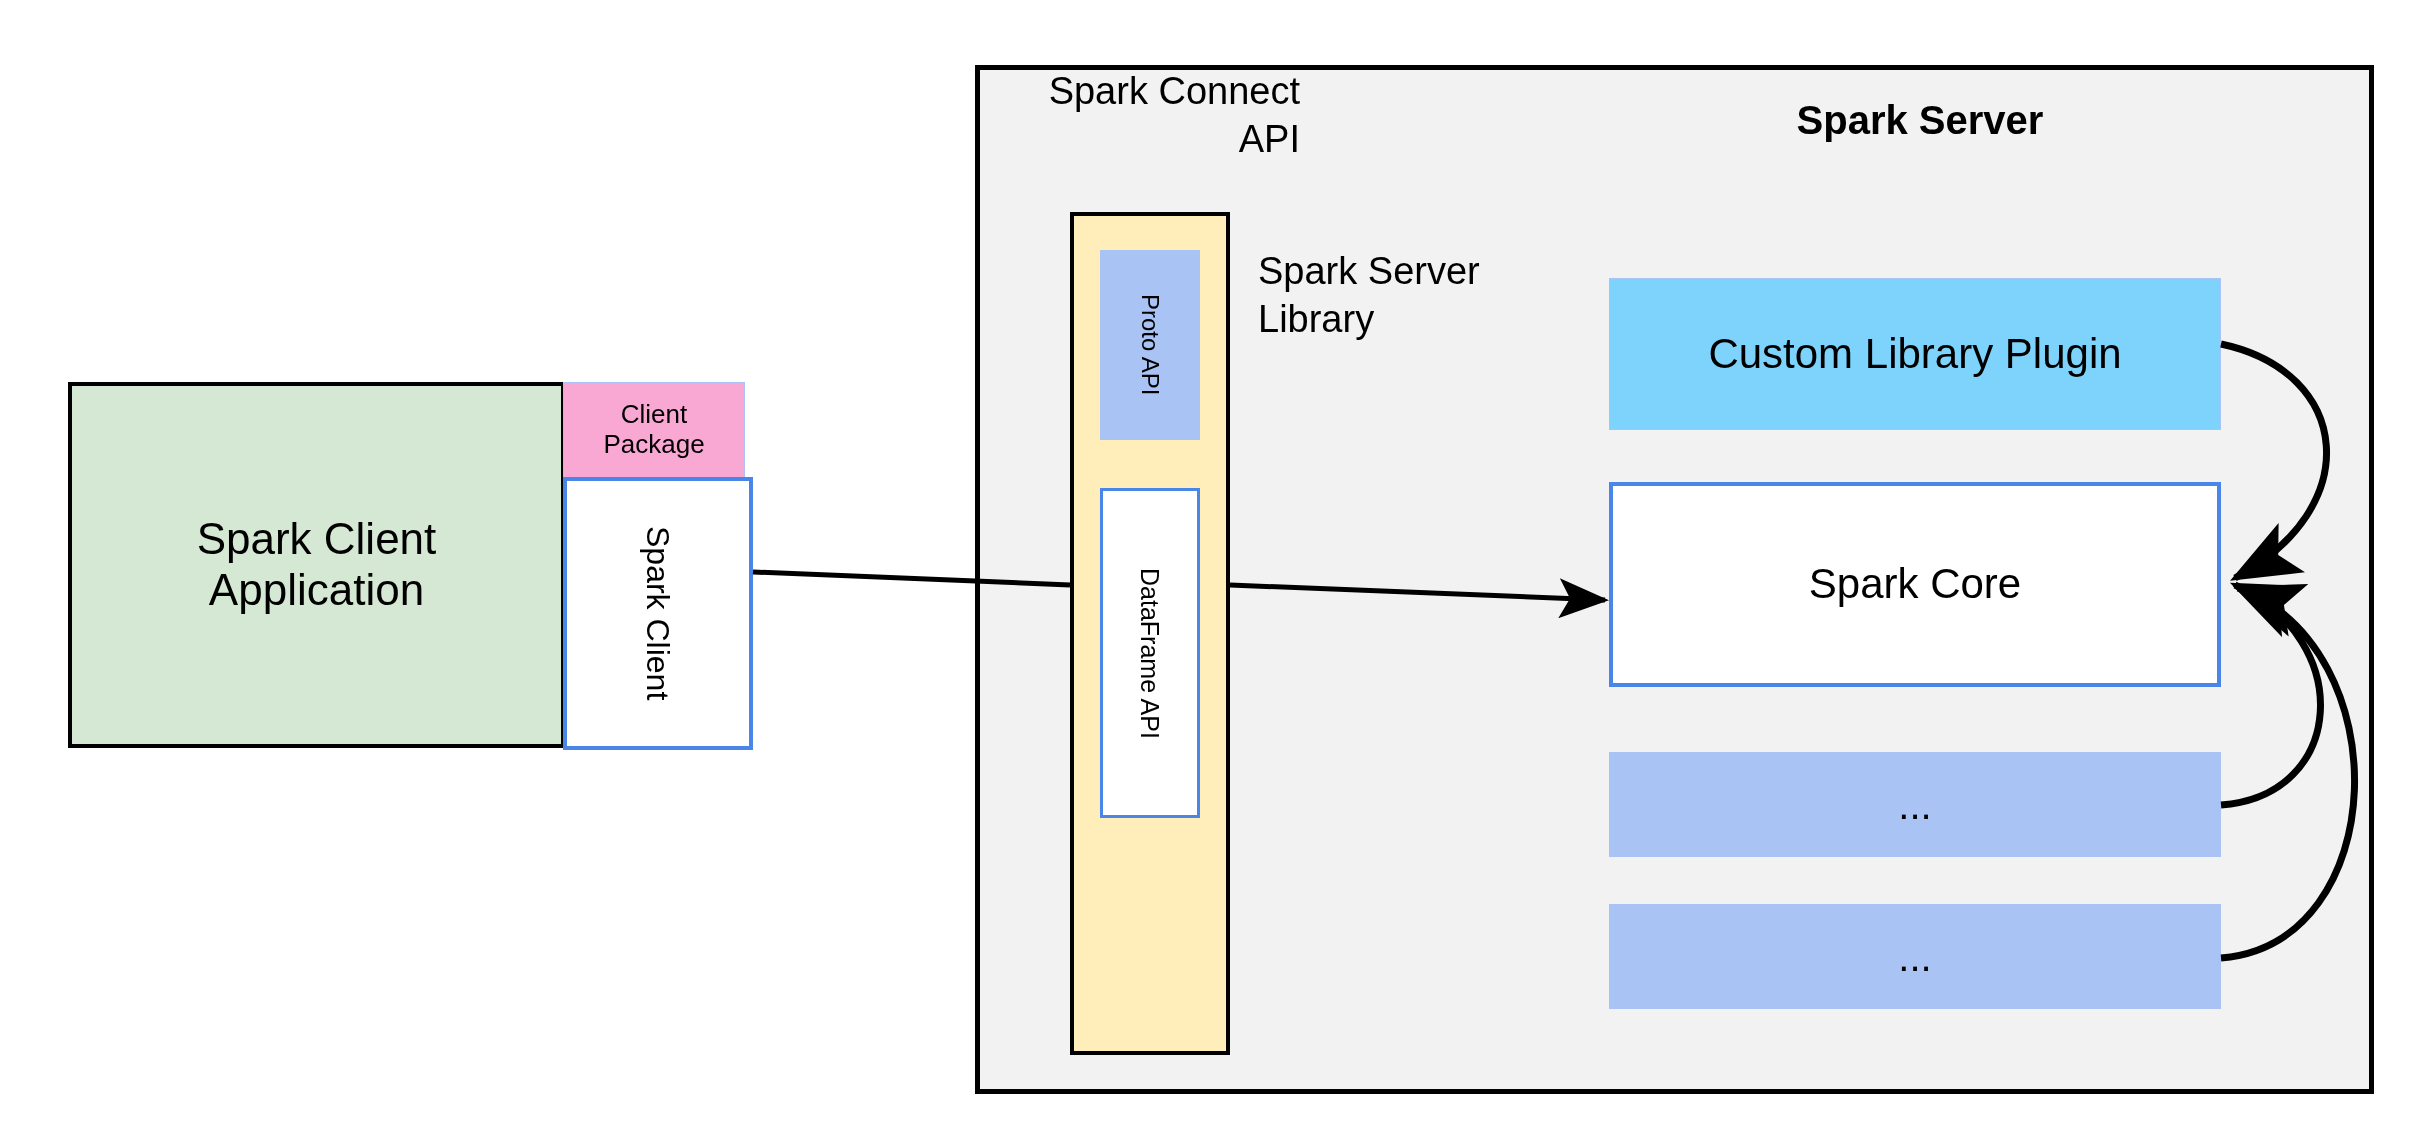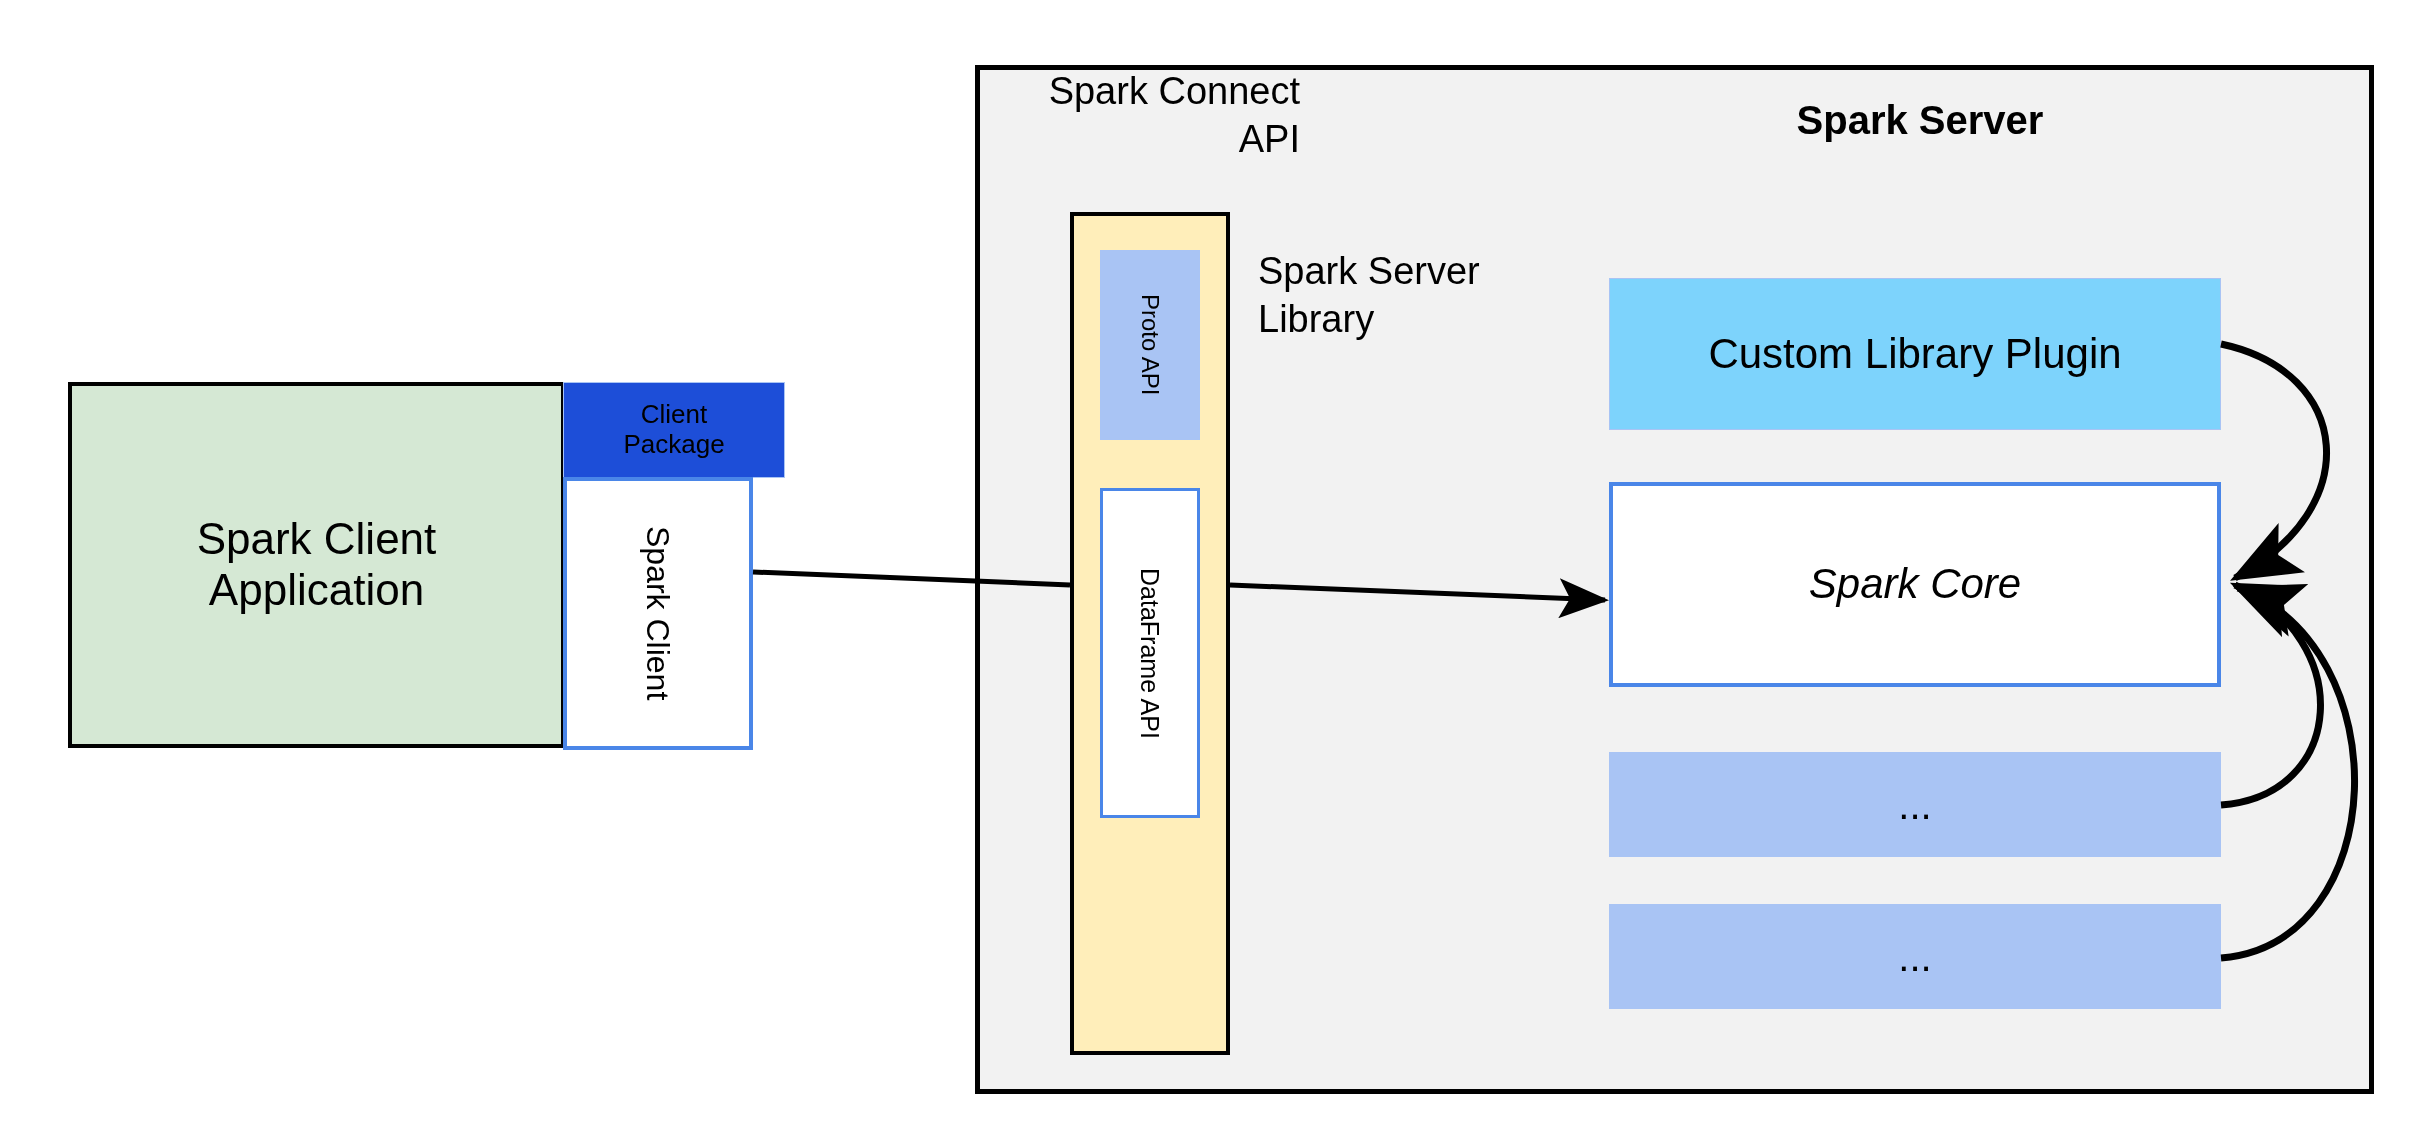--- a/index.html
+++ b/index.html
@@ -36,22 +36,22 @@
     width: 497px; height: 366px;
     background: #d5e8d4;
     border: 4px solid #000000;
     font-size: 44px;
     z-index: 2;
   }
   #client-app-box .label { white-space: pre-line; }
 
   #client-package-box {
     left: 563px; top: 382px;
-    width: 222px; height: 96px;
-    background: #1d4ed8;
+    width: 182px; height: 96px;
+    background: #f9a8d4;
     border: 1px solid #a9c4f4;
     font-size: 26px;
     z-index: 3;
   }
   #client-package-box .label { white-space: pre-line; }
 
   #spark-client-box {
     left: 563px; top: 477px;
     width: 190px; height: 273px;
     background: #ffffff;
@@ -156,21 +156,20 @@
     z-index: 3;
   }
 
   #spark-core-box {
     left: 1609px; top: 482px;
     width: 612px; height: 205px;
     background: #ffffff;
     border: 4px solid #4a86e8;
     font-size: 42px;
     z-index: 3;
-    font-style: italic;
   }
 
   #ellipsis-box-1 {
     left: 1609px; top: 752px;
     width: 612px; height: 105px;
     background: #a9c4f4;
     border: 1px solid #a9c4f4;
     font-size: 40px;
     z-index: 3;
   }

